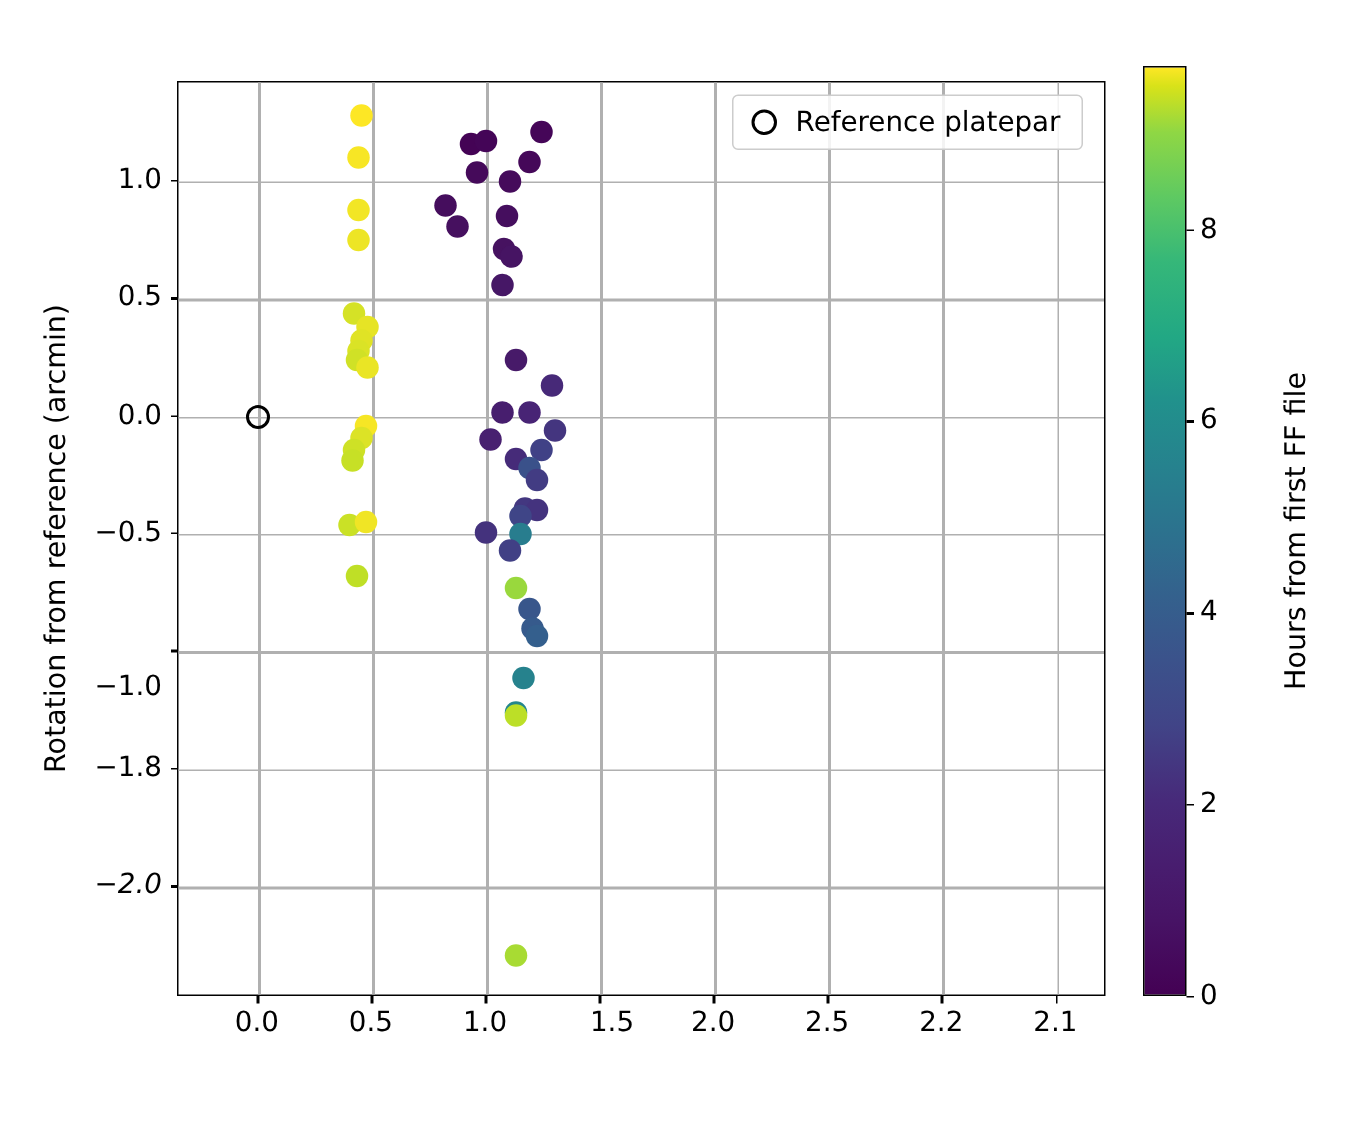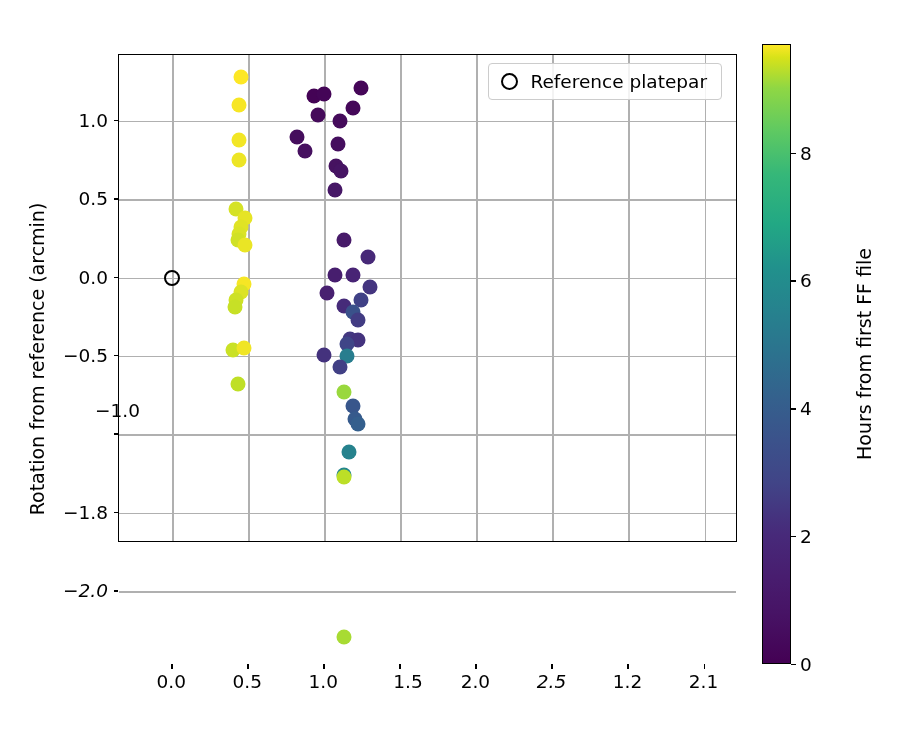--- a/index.html
+++ b/index.html
@@ -25,21 +25,21 @@
     font-size: 20.5px;
     color: #000000;
     white-space: nowrap;
   }
   
   #axes {
     position: absolute;
     left: 118px;
     top: 54px;
     width: 619px;
-    height: 488px;
+    height: 610px;
     border: 1.3px solid #000000;
     box-sizing: border-box;
     background: #ffffff;
   }
   #grid-layer, #data-layer, #legend-host {
     position: absolute;
     left: 0; top: 0; right: 0; bottom: 0;
   }
   .gridline-v, .gridline-h {
     position: absolute;
@@ -284,31 +284,31 @@
       <div class="xtick-label" style="left: 171.231px;">0.0</div>
       <div class="xtick-mark" style="left: 247.275px;"></div>
       <div class="xtick-label" style="left: 247.275px;">0.5</div>
       <div class="xtick-mark" style="left: 323.319px;"></div>
       <div class="xtick-label" style="left: 323.319px;">1.0</div>
       <div class="xtick-mark" style="left: 399.364px;"></div>
       <div class="xtick-label" style="left: 408px;">1.5</div>
       <div class="xtick-mark" style="left: 475.408px;"></div>
       <div class="xtick-label" style="left: 475.408px;">2.0</div>
       <div class="xtick-mark" style="left: 551.452px;"></div>
-      <div class="xtick-label" style="left: 551.452px; font-style: italic;">2.5</div>
+      <div class="xtick-label" style="left: 551.452px;">2.5</div>
       <div class="xtick-mark" style="left: 627.496px;"></div>
-      <div class="xtick-label" style="left: 627.496px;">1.2</div>
+      <div class="xtick-label" style="left: 627.496px;">2.2</div>
       <div class="xtick-mark" style="left: 703.541px;"></div>
       <div class="xtick-label" style="left: 703.541px;">2.1</div>
       <div class="ytick-mark" style="top: 590.298px;"></div>
       <div class="ytick-label" style="top: 590.298px; font-style: italic;">−2.0</div>
       <div class="ytick-mark" style="top: 511.892px;"></div>
       <div class="ytick-label" style="top: 511.892px;">−1.8</div>
       <div class="ytick-mark" style="top: 433.486px;"></div>
-      <div class="ytick-label" style="top: 410px; margin-left: 32px;">−1.0</div>
+      <div class="ytick-label" style="top: 458px;">−1.0</div>
       <div class="ytick-mark" style="top: 355.08px;"></div>
       <div class="ytick-label" style="top: 355.08px;">−0.5</div>
       <div class="ytick-mark" style="top: 276.674px;"></div>
       <div class="ytick-label" style="top: 276.674px;">0.0</div>
       <div class="ytick-mark" style="top: 198.267px;"></div>
       <div class="ytick-label" style="top: 198.267px;">0.5</div>
       <div class="ytick-mark" style="top: 119.861px;"></div>
       <div class="ytick-label" style="top: 119.861px;">1.0</div>
     </div>
 

